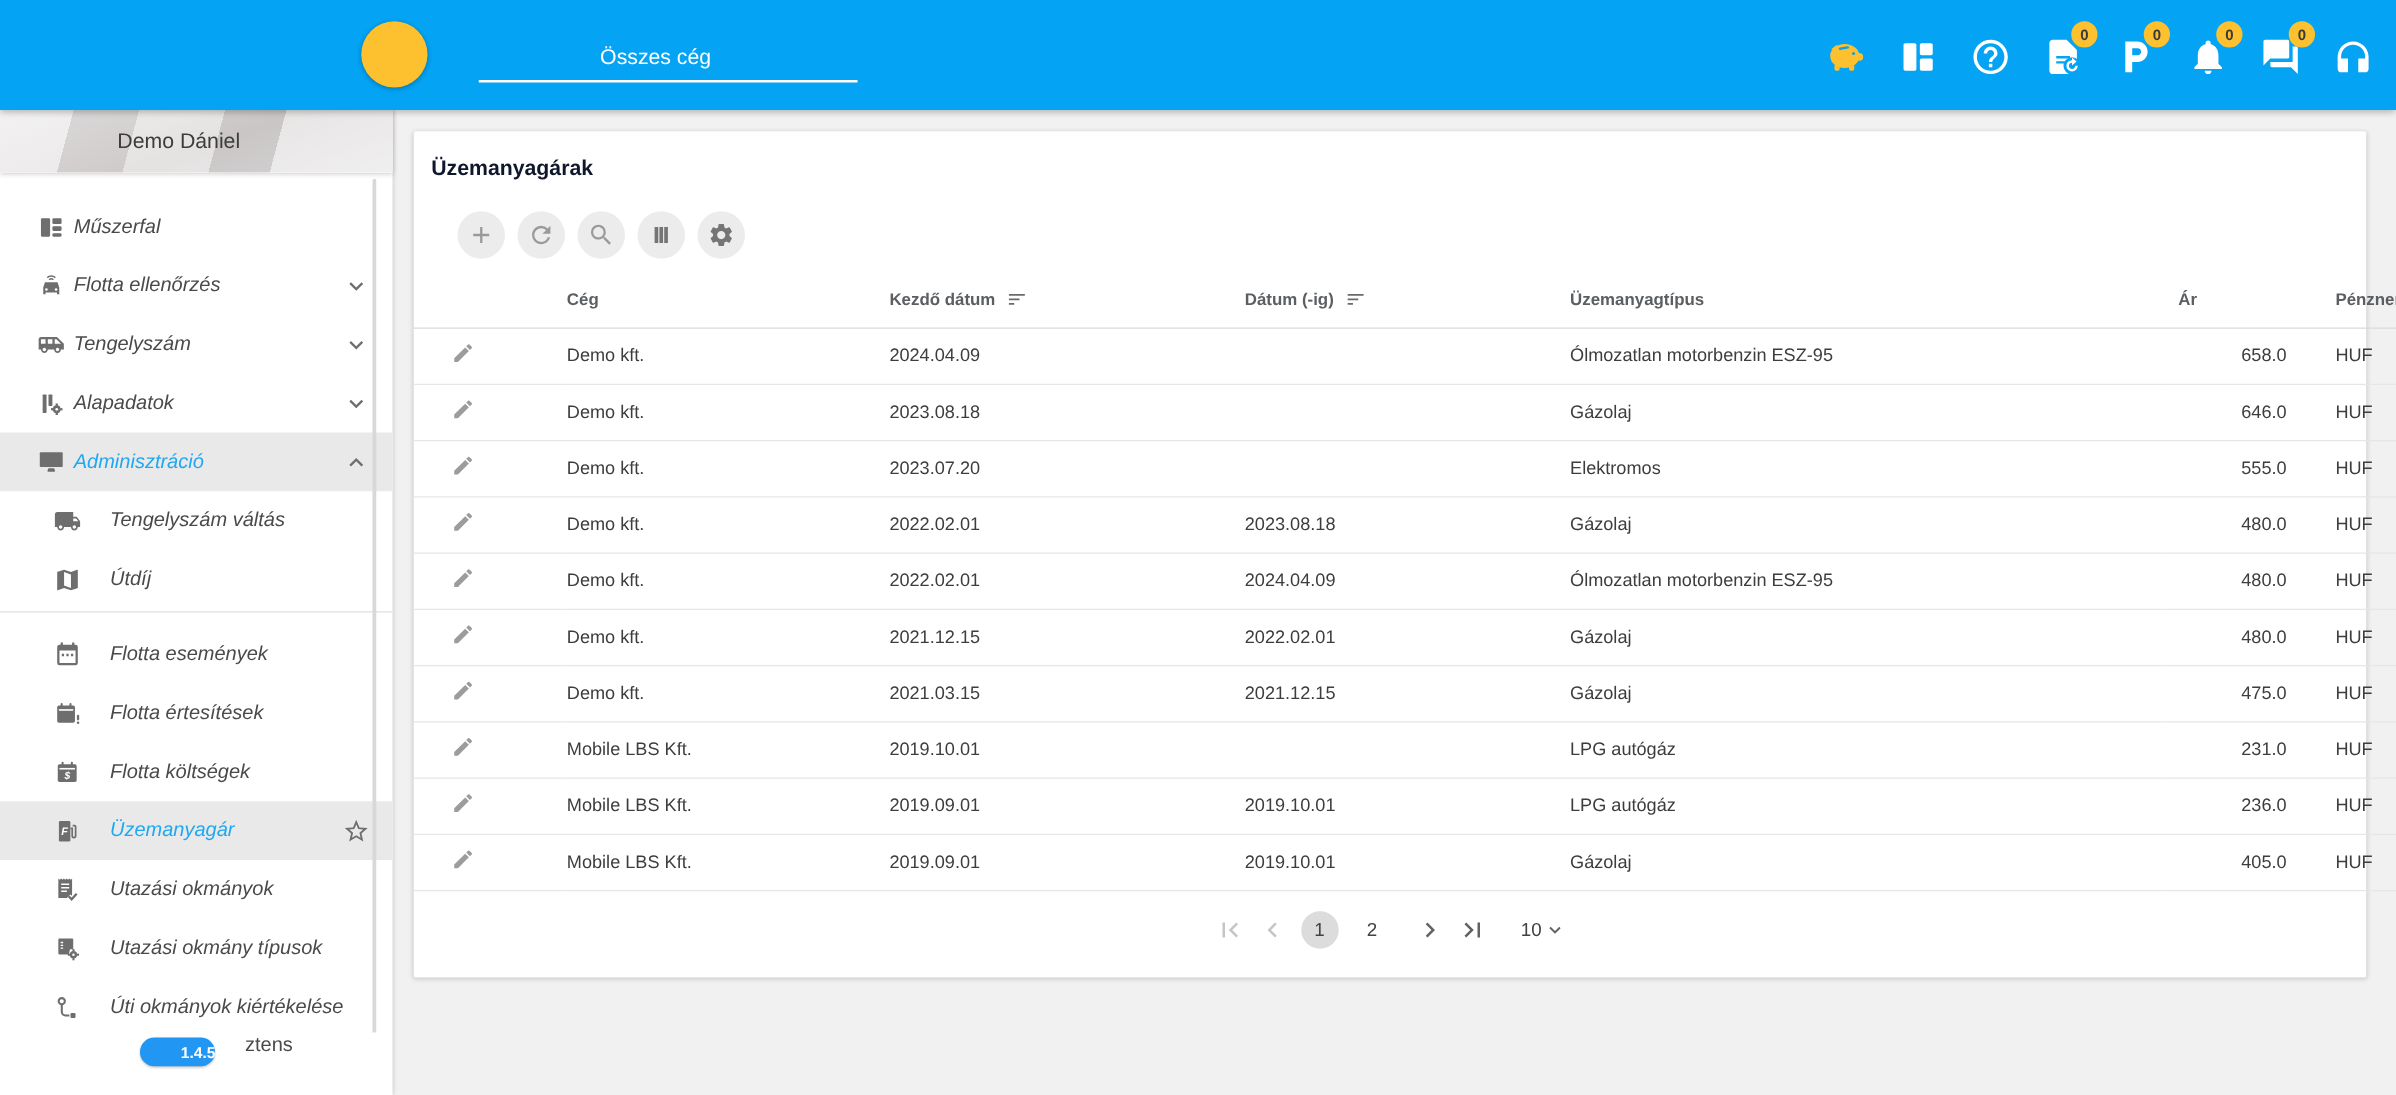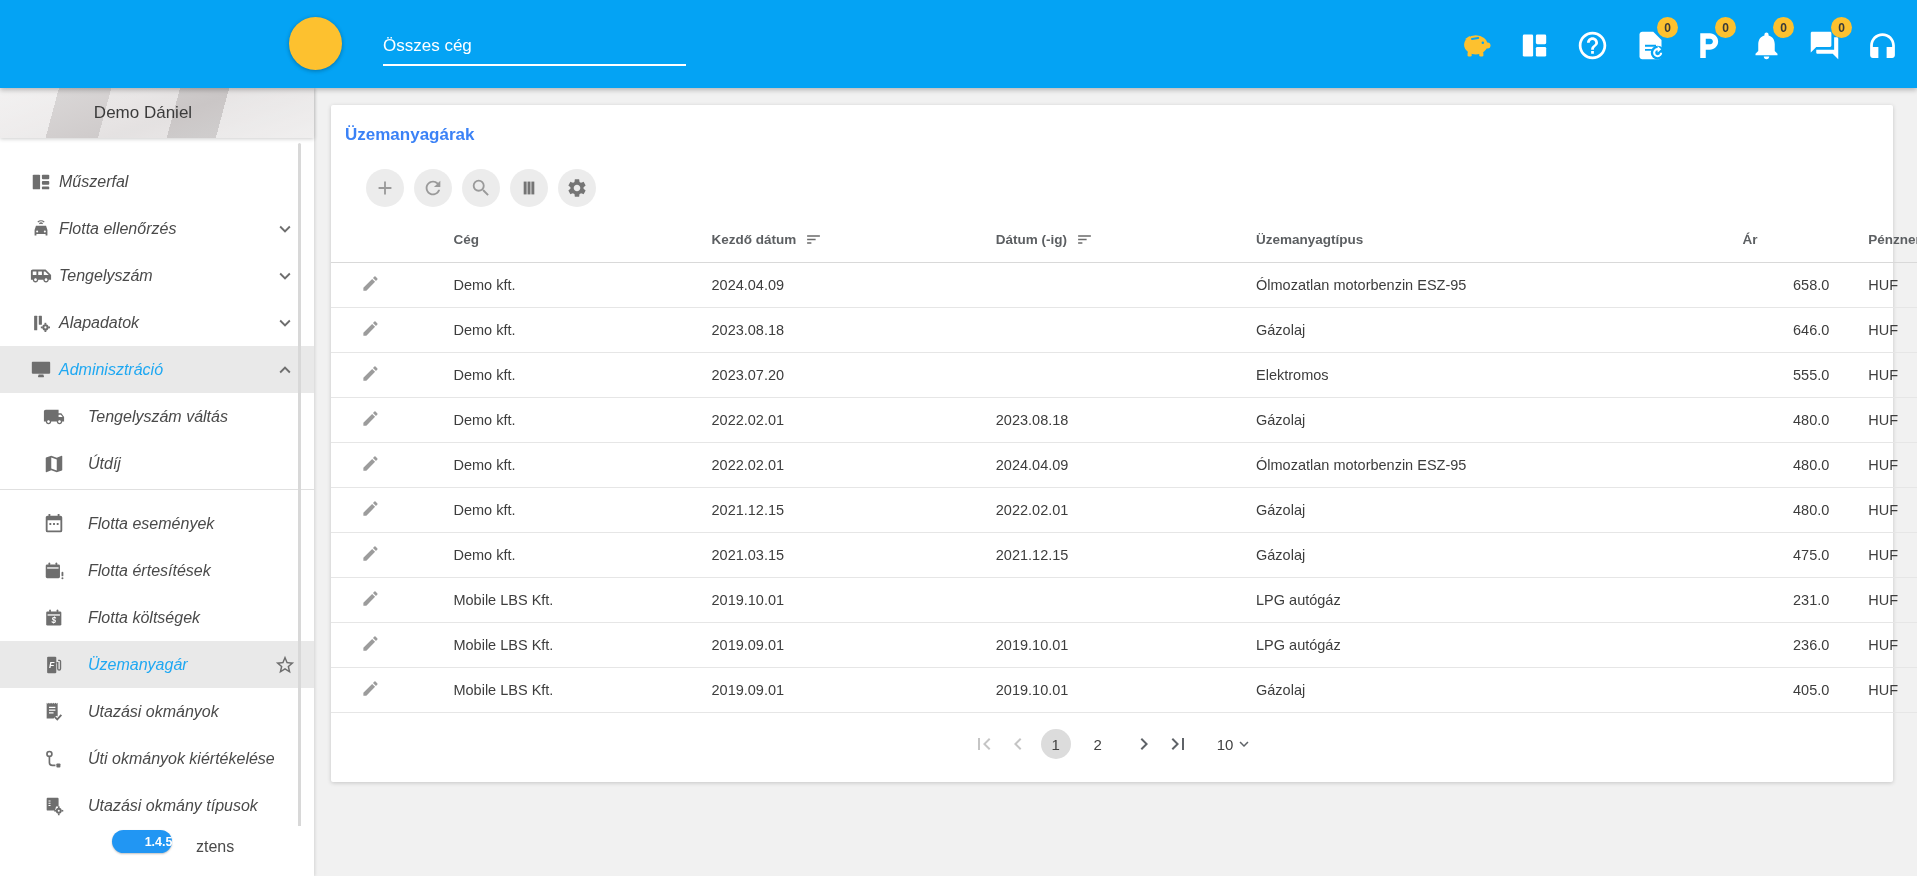--- a/index.html
+++ b/index.html
@@ -15,21 +15,21 @@
   .icon svg { width:100%; height:100%; fill:currentColor; }
 
   
   .topbar { position:absolute; top:0; left:0; width:1917px; height:88px;
     background:#04a3f4; box-shadow:0 2px 5px rgba(0,0,0,.25); z-index:30; }
   .back-btn { position:absolute; left:289px; top:17px; width:53px; height:53px;
     border-radius:50%; background:#fdc12f; display:flex; align-items:center; justify-content:center;
     box-shadow:0 1px 4px rgba(0,0,0,.3); cursor:pointer; }
   .back-btn .icon { width:28px; height:28px; color:#333; }
   .company-select { position:absolute; left:383px; top:34px; width:303px;
-    display:flex; justify-content:space-between; align-items:center;
+    display:flex; justify-content:center; align-items:center;
     color:#fff; font-size:17px; line-height:24px; padding-bottom:6px;
     border-bottom:2px solid #fff; cursor:pointer; }
   .company-select .icon { width:20px; height:20px; color:#fff; }
   .topbar-actions { position:absolute; right:16px; top:26px; display:flex; align-items:center; gap:21px; }
   .tb-action { position:relative; width:37px; height:38px; display:flex;
     align-items:center; justify-content:center; color:#fff; cursor:pointer; }
   .tb-action .icon { width:33px; height:33px; }
   .tb-badge { position:absolute; top:-9px; right:-9px; min-width:21px; height:21px;
     border-radius:50%; background:#fdc12f; color:#3a3a3a; font-size:12px; font-weight:bold;
     display:flex; align-items:center; justify-content:center; }
@@ -55,26 +55,26 @@
   .menu-item.selected { background:#e9e9e9; }
   .menu-item.selected .menu-label { color:#1fa8f2; }
   .menu-divider { height:1px; background:#e0e0e0; margin:2px 0 10px; }
   .sidebar-scrollbar { position:absolute; right:13px; top:55px; bottom:6px; width:3px;
     background:#d8d8d8; border-radius:2px; z-index:4; }
   .version-row { position:absolute; left:0; right:1px; bottom:0; height:50px; background:#fff; z-index:5; }
   .version-label { position:absolute; left:4px; top:8px; font-size:15px; color:#424242;margin-top:40px; }
   .version-badge { position:absolute; left:112px; top:4px; width:60px; height:23px; border-radius:12px;
     background:#2196f3; color:#fff; font-size:12.5px; font-weight:bold;
     display:flex; align-items:center; justify-content:center; box-shadow:0 1px 2px rgba(0,0,0,.25);padding-left:40px; }
-  .partial-item { position:absolute; left:196px; top:12px; font-size:16px; color:#4a4a4a; }
+  .partial-item { position:absolute; left:196px; top:2px; font-size:16px; color:#4a4a4a; }
 
   
   .card { position:absolute; left:331px; top:105px; width:1562px; height:677px;
     background:#fff; border-radius:2px; box-shadow:0 1px 4px rgba(0,0,0,.18); }
-  .card-title { position:absolute; left:14px; top:20px; font-size:17px; font-weight:bold; color:#3b82f6; }
+  .card-title { position:absolute; left:14px; top:20px; font-size:17px; font-weight:bold; color:#0f172a; }
   .toolbar { position:absolute; left:35px; top:64px; display:flex; gap:10px; }
   .tool-btn { width:38px; height:38px; border-radius:50%; background:#ececec;
     display:flex; align-items:center; justify-content:center; color:#9a9a9a; cursor:pointer; }
   .tool-btn.dark { color:#757575; }
   .tool-btn .icon { width:22px; height:22px; }
 
   .table-wrap { position:absolute; left:0; top:113px; width:1708px; }
   table { width:100%; border-collapse:collapse; table-layout:fixed; }
   th { height:44px; text-align:left; font-size:13.5px; font-weight:bold; color:#5c5f62;
     border-bottom:1px solid #d9d9d9; white-space:nowrap; }
@@ -343,43 +343,43 @@
             <path d="M6.5 7h7M6.5 10h7M6.5 13h5" stroke="#fff" stroke-width="1.3" fill="none"></path>
             <path d="M13 17.5l2.6 2.6 4.4-4.9" fill="none" stroke="#fff" stroke-width="4.2"></path>
             <path d="M13 17.5l2.6 2.6 4.4-4.9" fill="none" stroke="currentColor" stroke-width="2"></path>
           </svg>
         </span>
         <span class="menu-label">Utazási okmányok</span>
       </div>
       <div class="menu-item indent">
         <span class="icon menu-icon">
           <svg viewBox="0 0 24 24">
-            <circle cx="7" cy="6.5" r="2.7" fill="none" stroke="currentColor" stroke-width="1.8"></circle>
-            <path d="M7 9.3v6.4c0 1.8 1.4 3.2 3.2 3.2h3.4" fill="none" stroke="currentColor" stroke-width="1.8"></path>
-            <rect x="14.6" y="16.8" width="4.4" height="4.4" rx="1"></rect>
-          </svg>
-        </span>
-        <span class="menu-label">Úti okmányok kiértékelése</span>
-      </div>
-      <div class="menu-item indent">
-        <span class="icon menu-icon">
-          <svg viewBox="0 0 24 24">
             <path d="M5 3h11c.6 0 1 .4 1 1v8.5h-2.8l-1 4.5H5c-.6 0-1-.4-1-1V4c0-.6.4-1 1-1z"></path>
             <path d="M6 6.5h2.2M6 9h2.2M6 11.5h2.2" stroke="#fff" stroke-width="1.2" fill="none"></path>
             <g transform="translate(17.2,17.2)">
               <circle r="3.2"></circle>
               <rect x="-.9" y="-4.9" width="1.8" height="1.9"></rect>
               <rect x="-.9" y="3" width="1.8" height="1.9"></rect>
               <rect x="-4.9" y="-.9" width="1.9" height="1.8"></rect>
               <rect x="3" y="-.9" width="1.9" height="1.8"></rect>
               <circle r="1.1" fill="#fff"></circle>
             </g>
           </svg>
         </span>
         <span class="menu-label">Utazási okmány típusok</span>
+      </div>
+      <div class="menu-item indent">
+        <span class="icon menu-icon">
+          <svg viewBox="0 0 24 24">
+            <circle cx="7" cy="6.5" r="2.7" fill="none" stroke="currentColor" stroke-width="1.8"></circle>
+            <path d="M7 9.3v6.4c0 1.8 1.4 3.2 3.2 3.2h3.4" fill="none" stroke="currentColor" stroke-width="1.8"></path>
+            <rect x="14.6" y="16.8" width="4.4" height="4.4" rx="1"></rect>
+          </svg>
+        </span>
+        <span class="menu-label">Úti okmányok kiértékelése</span>
       </div>
     </div>
   <div class="sidebar-scrollbar"></div>
   <div class="version-row">
     <span class="version-label">Verziószám:</span>
     <span class="version-badge">1.4.50</span>
     <span class="partial-item">ztens</span>
   </div>
 </div>
 

